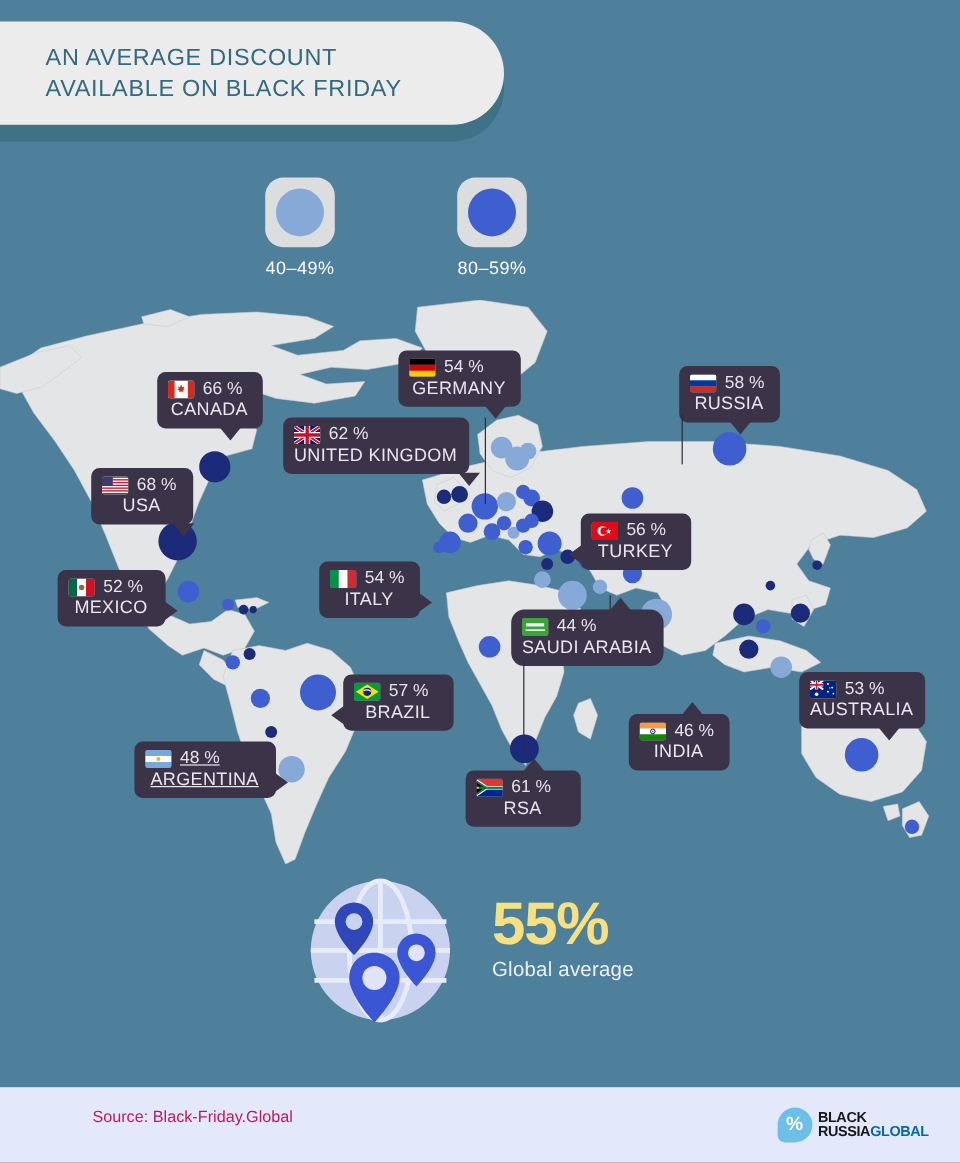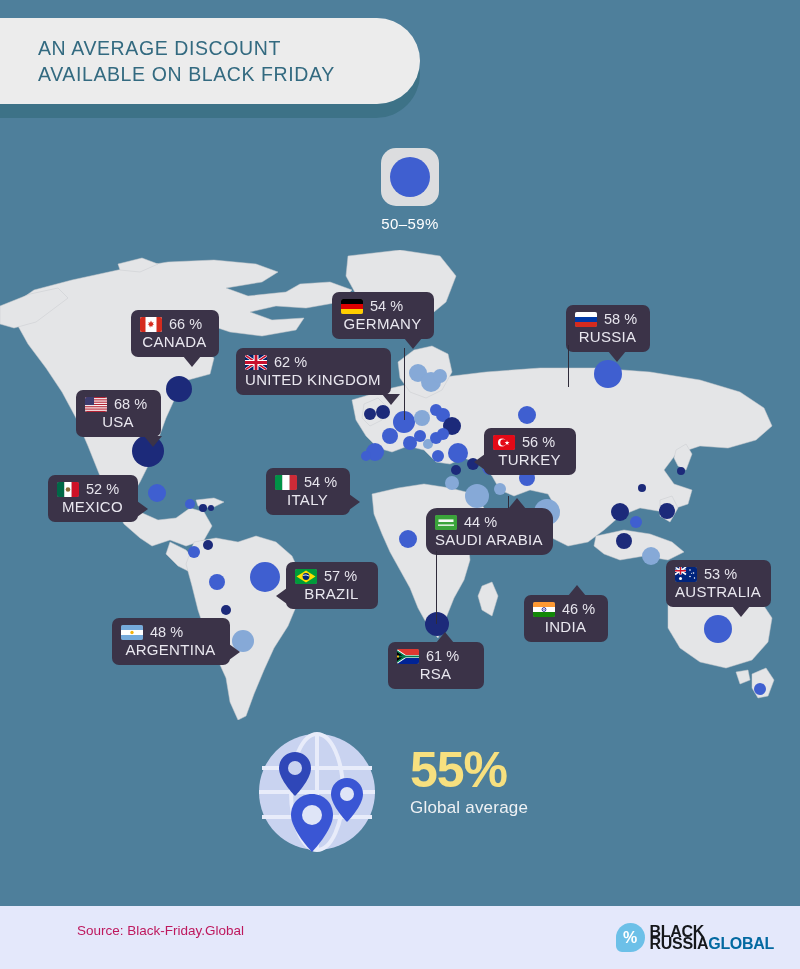--- a/index.html
+++ b/index.html
@@ -90,21 +90,21 @@
   }
   .footer-src{
     position:absolute;left:33px;top:17px;color:#be185d;font-size:13.5px;margin-left:44px;
   }
   .logo{position:absolute;right:26px;top:17px;display:flex;align-items:center;gap:5px;}
   .logo-bubble{
     width:29px;height:29px;border-radius:50% 50% 50% 6px;background:#6cc0e8;
     display:flex;align-items:center;justify-content:center;
     color:#ffffff;font-size:16px;font-weight:700;
   }
-  .logo-txt{line-height:11.5px;font-weight:700;font-size:16px;letter-spacing:-.3px;}
+  .logo-txt{line-height:11.5px;font-weight:700;font-size:12px;letter-spacing:-.3px;}
   .logo-l1{color:#15171a;}
   .logo-l2 .bf{color:#15171a;}
   .logo-l2 .gl{color:#0369a1;}
 </style>
 </head>
 <body>
 
 <div class="stage">
 
   <div class="map-wrap">
@@ -345,21 +345,21 @@
                 <rect width="22" height="15" fill="#009b3a"></rect>
                 <path d="M11 1.5 L20.5 7.5 L11 13.5 L1.5 7.5 Z" fill="#fedf00"></path>
                 <circle cx="11" cy="7.5" r="3.4" fill="#002776"></circle>
                 <path d="M7.9 6.4q3.1 -1.3 6.2 .6" stroke="#fff" stroke-width=".9" fill="none"></path>
               </svg></span>
             <span class="tip-pct">57 %</span>
           </div>
           <div class="tip-name">BRAZIL</div>
           <div class="tail tail-left" style="top: 26px;"></div>
         </div>
-        <div class="tip" style="left: 112px; top: 368px; min-width: 118px;">
+        <div class="tip" style="left: 112px; top: 368px; min-width: 118px; text-decoration: underline;">
           <div class="tip-row1">
             <span class="flag"><svg viewBox="0 0 22 15">
                 <rect width="22" height="5" fill="#75aadb"></rect>
                 <rect y="5" width="22" height="5" fill="#fff"></rect>
                 <rect y="10" width="22" height="5" fill="#75aadb"></rect>
                 <circle cx="11" cy="7.5" r="1.7" fill="#f6b40e"></circle>
               </svg></span>
             <span class="tip-pct">48 %</span>
           </div>
           <div class="tip-name">ARGENTINA</div>
@@ -414,25 +414,31 @@
       </div>
   </div>
 
   <div class="banner-shadow"></div>
   <div class="banner">
     <div class="banner-title">AN AVERAGE DISCOUNT
 AVAILABLE ON BLACK FRIDAY</div>
   </div>
 
   <div class="legend" id="legend">
+      <div class="legend-item" style="left: 0px;">
+        <div class="legend-chip">
+          <div class="legend-dot" style="background:#86a9d7"></div>
+        </div>
+        <div class="legend-label">40–49%</div>
+      </div>
       <div class="legend-item" style="left: 160px;">
         <div class="legend-chip">
           <div class="legend-dot" style="background:#3f5fd0"></div>
         </div>
-        <div class="legend-label">50–59%</div>
+        <div class="legend-label">80–59%</div>
       </div>
     </div>
 
   <div class="avg">
     <svg class="globe" viewBox="0 0 125 125">
       <circle cx="62" cy="62" r="58" fill="#c9d3f0"></circle>
       <g stroke="#e8ecfa" stroke-width="4" fill="none">
         <ellipse cx="62" cy="62" rx="26" ry="58"></ellipse>
         <line x1="62" y1="4" x2="62" y2="120"></line>
         <line x1="7" y1="38" x2="117" y2="38"></line>

